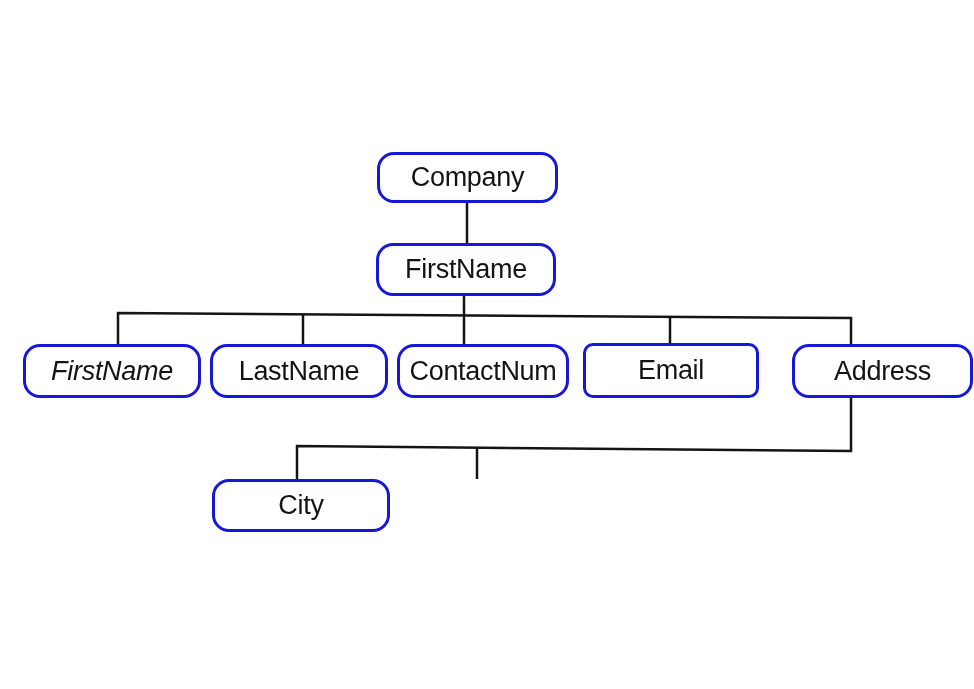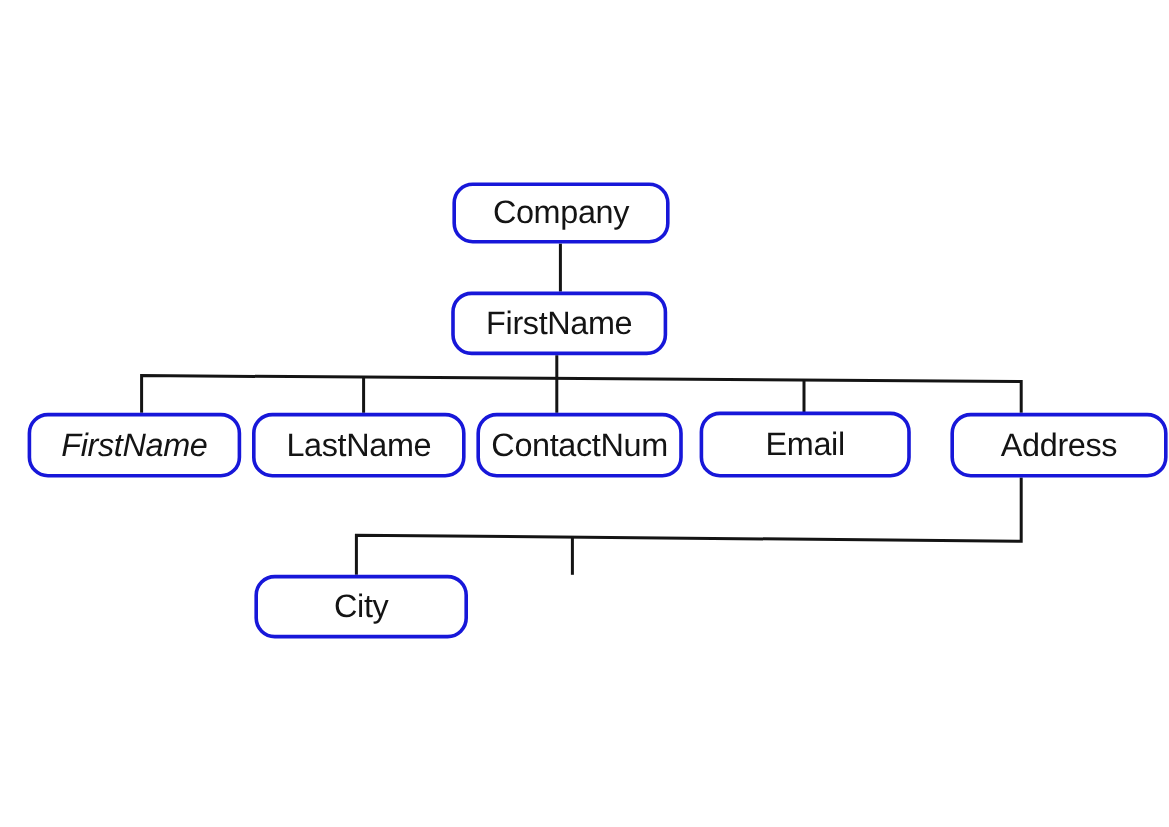--- a/index.html
+++ b/index.html
@@ -34,21 +34,21 @@
     font-size: 27px;
     letter-spacing: -0.3px;
     color: #141414;
     white-space: nowrap;
   }
   #n-company    { left: 377px; top: 152px; width: 181px; height: 51px; }
   #n-employee   { left: 376px; top: 243px; width: 180px; height: 53px; }
   #n-firstname  { left: 23px;  top: 344px; width: 178px; height: 54px; font-style: italic; }
   #n-lastname   { left: 210px; top: 344px; width: 178px; height: 54px; }
   #n-contactnum { left: 397px; top: 344px; width: 172px; height: 54px; }
-  #n-email      { left: 583px; top: 343px; width: 176px; height: 55px; }
+  #n-email      { left: 583px; top: 343px; width: 176px; height: 55px; border-radius: 10px; }
   #n-address    { left: 766px; top: 344px; width: 181px; height: 54px; margin-left: 26px; }
   #n-city       { left: 212px; top: 479px; width: 178px; height: 53px; }
   #n-zip        { left: 396px; top: 479px; width: 179px; height: 53px; }
 </style>
 </head>
 <body>
 
 <div id="canvas">
 
   <svg id="edges" viewBox="0 0 974 689" xmlns="http://www.w3.org/2000/svg">

